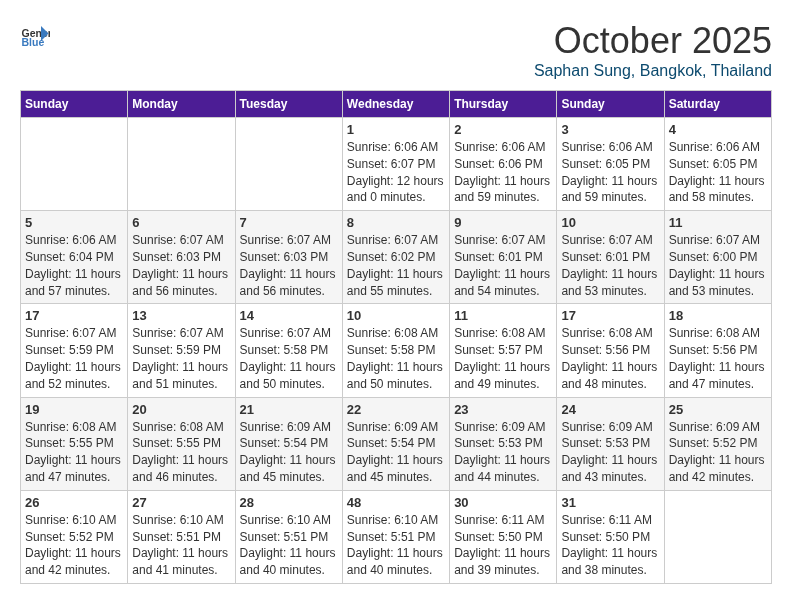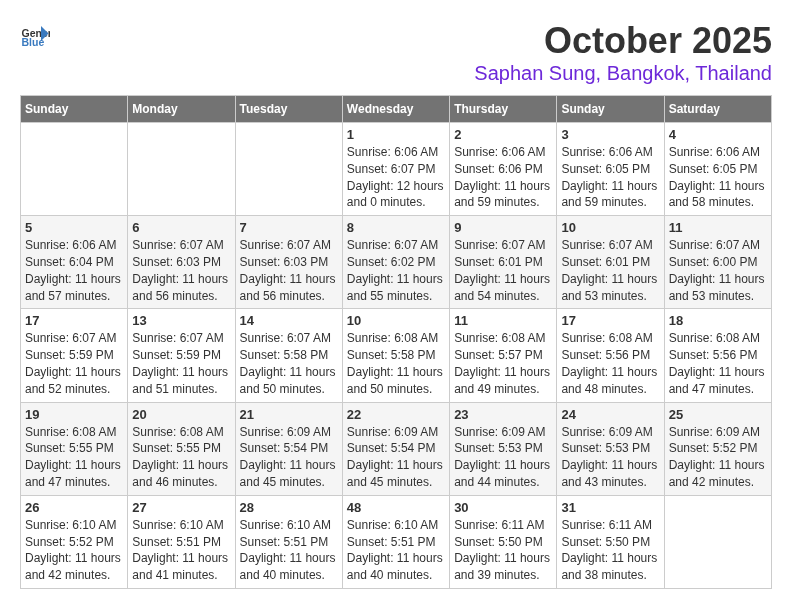--- a/index.html
+++ b/index.html
@@ -23,34 +23,34 @@
     }
     .logo-icon {
       width: 30px;
       height: 30px;
     }
     .title-section {
       text-align: right;
     }
     .month-title {
       font-size: 36px;
-      font-weight: bold;
+      font-weight: normal;
       color: #333;
     }
     .location-title {
-      font-size: 20px;
-      color: #6d28d9;
+      font-size: 16px;
+      color: #0c4a6e;
     }
     .calendar {
       width: 100%;
       border-collapse: collapse;
       table-layout: fixed;
     }
     .calendar thead tr th {
-      background-color: #737373;
+      background-color: #4c1d95;
       color: #fff;
       font-size: 12px;
       font-weight: bold;
       padding: 6px 4px;
       text-align: left;
       border: 1px solid #ccc;
     }
     .calendar tbody tr td {
       vertical-align: top;
       border: 1px solid #ccc;

